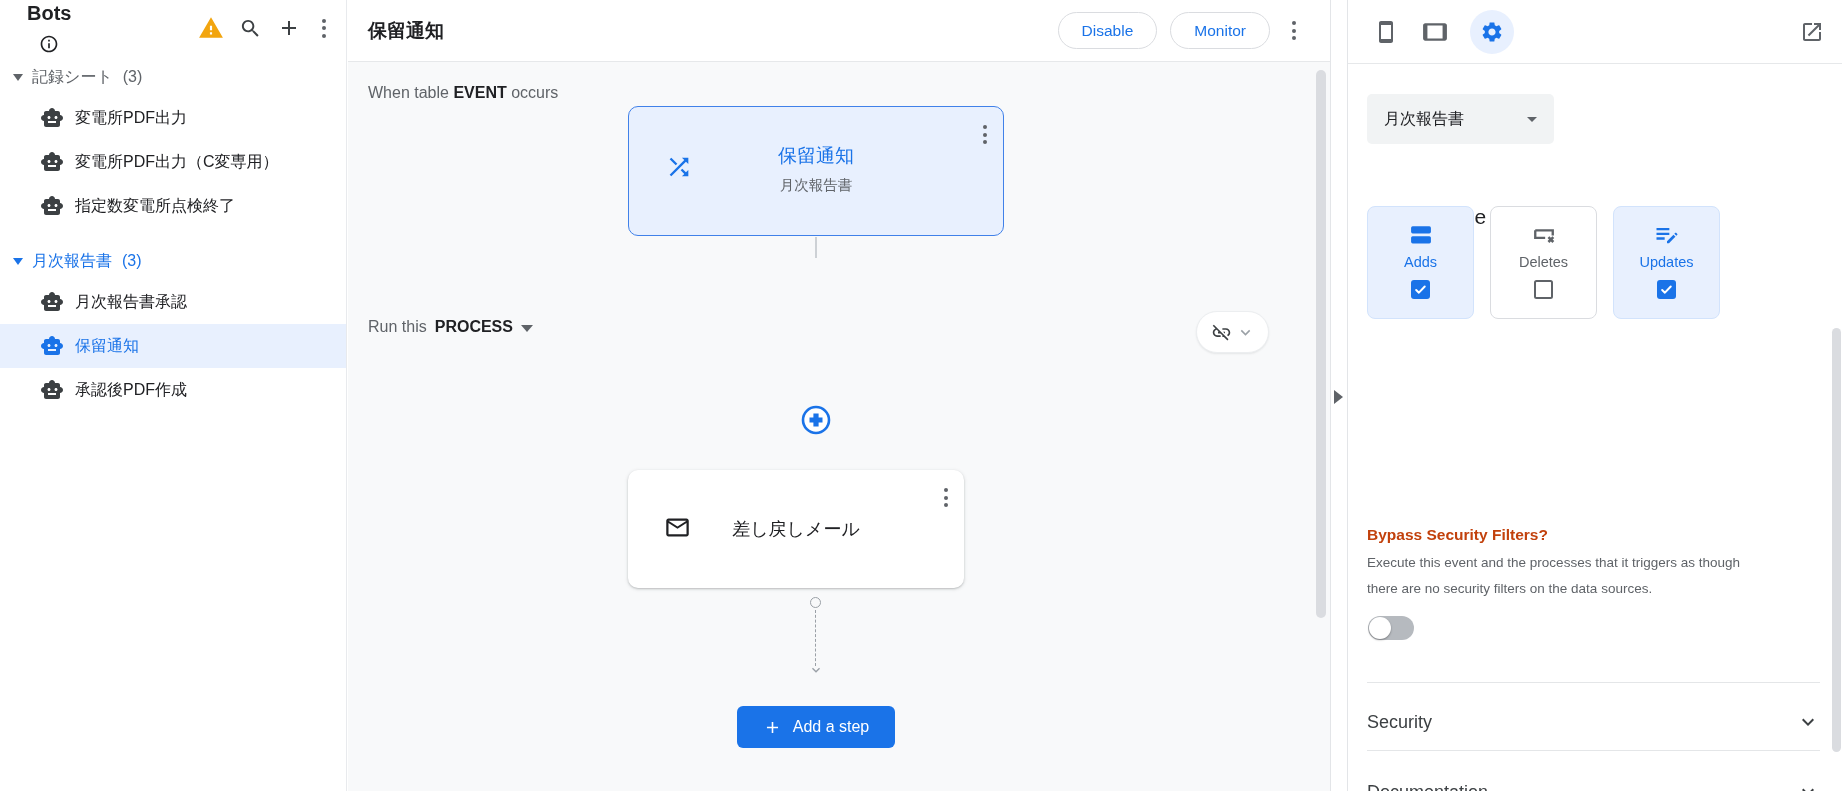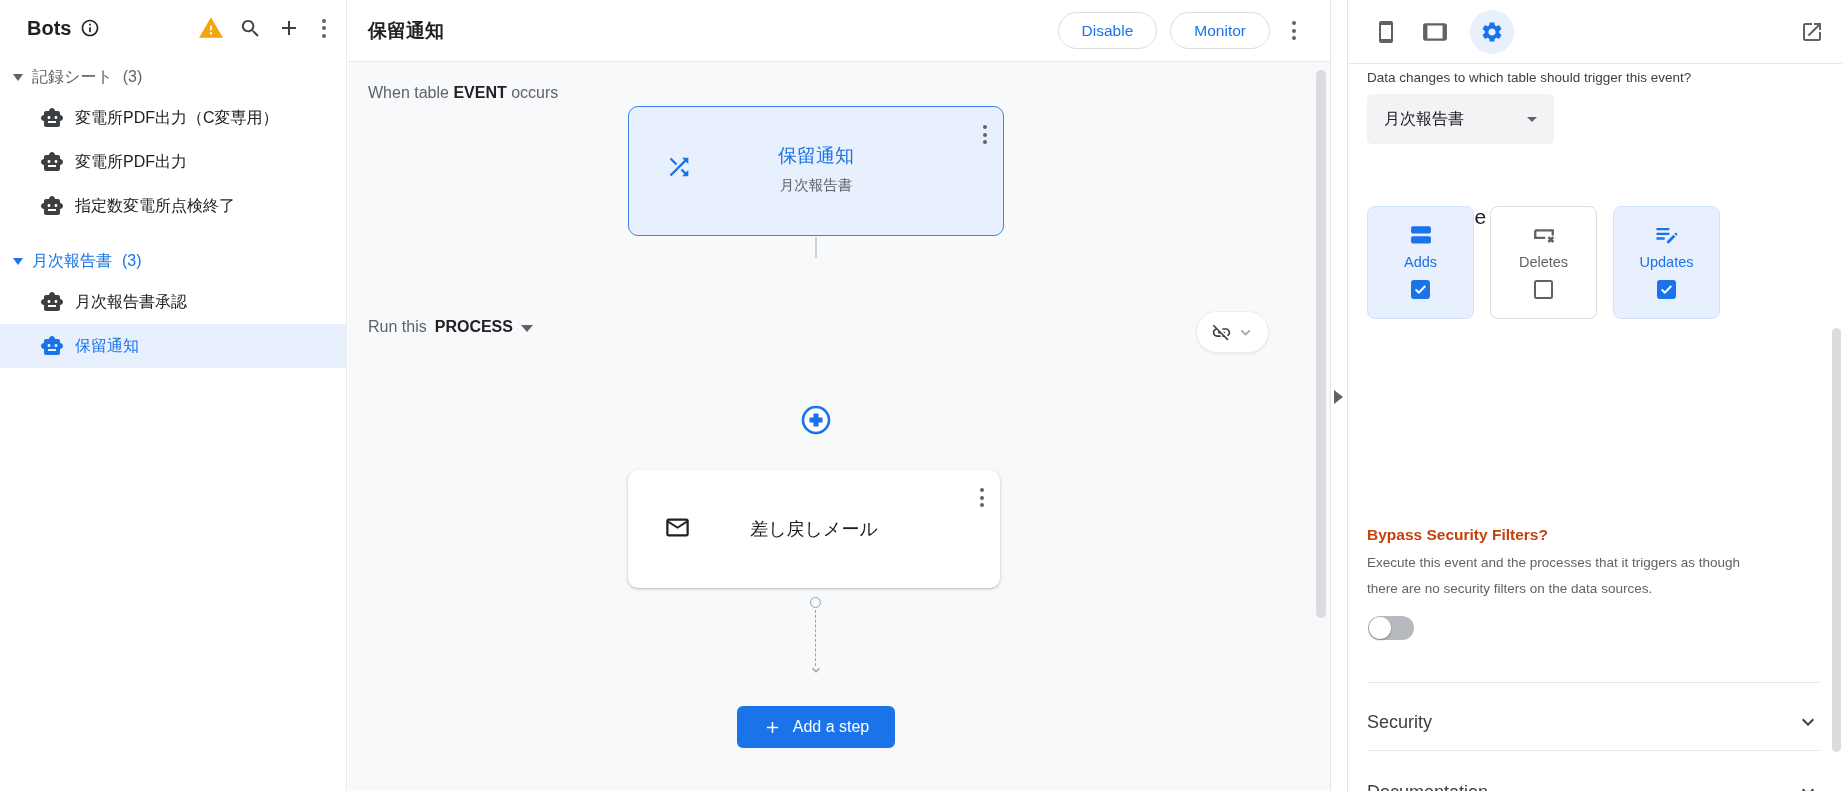--- a/index.html
+++ b/index.html
@@ -5,21 +5,21 @@
   * { margin:0; padding:0; box-sizing:border-box; }
   html,body { width:1842px; height:791px; }
   body { font-family:"Liberation Sans", sans-serif; background:#fff; color:#202124; overflow:hidden; }
   .app { position:relative; width:1842px; height:791px; background:#fff; overflow:hidden; }
 
   svg { display:block; }
 
   
   .sidebar { position:absolute; left:0; top:0; width:347px; height:791px; background:#fff; border-right:1px solid #e8eaed; }
   .sb-header { height:56px; display:flex; align-items:center; padding:0 14px 0 27px; }
-  .sb-title { display:flex; align-items:center; gap:9px; font-size:20px; font-weight:700; color:#202124; }
+  .sb-title { display:flex; align-items:center; gap:9px; font-size:20px; font-weight:700; color:#202124;flex-direction:column; }
   .sb-actions { margin-left:auto; display:flex; align-items:center; gap:15px; }
   .icon-btn { display:flex; align-items:center; justify-content:center; cursor:pointer; }
 
   .tree { padding-top:2px; }
   .tree-group { height:38px; display:flex; align-items:center; padding-left:13px; gap:9px; font-size:16px; cursor:pointer; }
   .tree-group.gray { color:#5f6368; }
   .tree-group.blue { color:#1a73e8; }
   .tree-group .count { margin-left:1px; }
   .tri-down { width:0; height:0; border-left:5.5px solid transparent; border-right:5.5px solid transparent; border-top:7px solid #5f6368; }
   .tree-group.blue .tri-down { border-top-color:#1a73e8; }
@@ -51,21 +51,21 @@
   .event-card .card-center { position:absolute; left:0; right:0; top:36px; text-align:center; }
   .event-card-title { font-size:19px; font-weight:500; color:#1a73e8; }
   .event-card-sub { margin-top:7px; font-size:14.5px; color:#5f6368; }
 
   .connector-1 { position:absolute; left:467px; top:175px; width:1.5px; height:21px; background:#cdd1d5; }
 
   .linkoff-pill { position:absolute; left:848px; top:249px; width:73px; height:42px; background:#fff; border:1px solid #eceef0; border-radius:21px; box-shadow:0 1px 2px rgba(60,64,67,.10); display:flex; align-items:center; justify-content:center; gap:4px; cursor:pointer; }
 
   .plus-circle { position:absolute; left:452px; top:342px; width:32px; height:32px; cursor:pointer; }
 
-  .step-card { position:absolute; left:280px; top:408px; width:372px; height:118px; background:#fff; border-radius:10px; box-shadow:0 1px 2px rgba(60,64,67,.25), 0 1px 4px rgba(60,64,67,.12); cursor:pointer; }
+  .step-card { position:absolute; left:280px; top:408px; width:336px; height:118px; background:#fff; border-radius:10px; box-shadow:0 1px 2px rgba(60,64,67,.25), 0 1px 4px rgba(60,64,67,.12); cursor:pointer; }
   .step-card .kebab { position:absolute; right:10px; top:12px; }
   .step-card .card-icon { top:44px; }
   .step-card-title { position:absolute; left:0; right:0; top:47px; text-align:center; font-size:18px; color:#202124; }
 
   .dash-circle { position:absolute; left:462px; top:535px; width:11px; height:11px; border:1.5px solid #9aa0a6; border-radius:50%; background:#f8f9fa; }
   .dash-line { position:absolute; left:467px; top:548px; height:56px; width:0; border-left:1.5px dashed #9aa0a6; }
   .dash-arrow { position:absolute; left:460px; top:600px; color:#9aa0a6; }
 
   .add-step-btn { position:absolute; left:389px; top:644px; width:158px; height:42px; background:#1a73e8; border:none; border-radius:6px; color:#fff; font-size:16px; font-weight:500; font-family:"Liberation Sans",sans-serif; display:flex; align-items:center; justify-content:center; gap:11px; cursor:pointer; }
 
@@ -159,29 +159,29 @@
         <span class="tri-down"></span>
         <span>記録シート</span>
         <span class="count">(3)</span>
       </div>
       <div class="tree-item">
         <span class="bot">
             <svg width="24" height="24" viewBox="0 0 24 24" fill="currentColor" fill-rule="evenodd">
               <path d="M20 9V7c0-1.1-.9-2-2-2h-3c0-1.66-1.34-3-3-3S9 3.34 9 5H6c-1.1 0-2 .9-2 2v2c-1.66 0-3 1.34-3 3s1.34 3 3 3v4c0 1.1.9 2 2 2h12c1.1 0 2-.9 2-2v-4c1.66 0 3-1.34 3-3s-1.34-3-3-3zm-2.5 2.5c0 .83-.67 1.5-1.5 1.5s-1.5-.67-1.5-1.5.67-1.5 1.5-1.5 1.5.67 1.5 1.5zM9 10c.83 0 1.5.67 1.5 1.5S9.83 13 9 13s-1.5-.67-1.5-1.5S8.17 10 9 10zm7 7H8v-2h8v2z"></path>
             </svg>
           </span>
+        <span>変電所PDF出力</span>
+      </div>
+      <div class="tree-item">
+        <span class="bot">
+            <svg width="24" height="24" viewBox="0 0 24 24" fill="currentColor" fill-rule="evenodd">
+              <path d="M20 9V7c0-1.1-.9-2-2-2h-3c0-1.66-1.34-3-3-3S9 3.34 9 5H6c-1.1 0-2 .9-2 2v2c-1.66 0-3 1.34-3 3s1.34 3 3 3v4c0 1.1.9 2 2 2h12c1.1 0 2-.9 2-2v-4c1.66 0 3-1.34 3-3s-1.34-3-3-3zm-2.5 2.5c0 .83-.67 1.5-1.5 1.5s-1.5-.67-1.5-1.5.67-1.5 1.5-1.5 1.5.67 1.5 1.5zM9 10c.83 0 1.5.67 1.5 1.5S9.83 13 9 13s-1.5-.67-1.5-1.5S8.17 10 9 10zm7 7H8v-2h8v2z"></path>
+            </svg>
+          </span>
         <span>変電所PDF出力（C変専用）</span>
-      </div>
-      <div class="tree-item">
-        <span class="bot">
-            <svg width="24" height="24" viewBox="0 0 24 24" fill="currentColor" fill-rule="evenodd">
-              <path d="M20 9V7c0-1.1-.9-2-2-2h-3c0-1.66-1.34-3-3-3S9 3.34 9 5H6c-1.1 0-2 .9-2 2v2c-1.66 0-3 1.34-3 3s1.34 3 3 3v4c0 1.1.9 2 2 2h12c1.1 0 2-.9 2-2v-4c1.66 0 3-1.34 3-3s-1.34-3-3-3zm-2.5 2.5c0 .83-.67 1.5-1.5 1.5s-1.5-.67-1.5-1.5.67-1.5 1.5-1.5 1.5.67 1.5 1.5zM9 10c.83 0 1.5.67 1.5 1.5S9.83 13 9 13s-1.5-.67-1.5-1.5S8.17 10 9 10zm7 7H8v-2h8v2z"></path>
-            </svg>
-          </span>
-        <span>変電所PDF出力</span>
       </div>
       <div class="tree-item">
         <span class="bot">
             <svg width="24" height="24" viewBox="0 0 24 24" fill="currentColor" fill-rule="evenodd">
               <path d="M20 9V7c0-1.1-.9-2-2-2h-3c0-1.66-1.34-3-3-3S9 3.34 9 5H6c-1.1 0-2 .9-2 2v2c-1.66 0-3 1.34-3 3s1.34 3 3 3v4c0 1.1.9 2 2 2h12c1.1 0 2-.9 2-2v-4c1.66 0 3-1.34 3-3s-1.34-3-3-3zm-2.5 2.5c0 .83-.67 1.5-1.5 1.5s-1.5-.67-1.5-1.5.67-1.5 1.5-1.5 1.5.67 1.5 1.5zM9 10c.83 0 1.5.67 1.5 1.5S9.83 13 9 13s-1.5-.67-1.5-1.5S8.17 10 9 10zm7 7H8v-2h8v2z"></path>
             </svg>
           </span>
         <span>指定数変電所点検終了</span>
       </div>
 
@@ -199,20 +199,28 @@
           </span>
         <span>月次報告書承認</span>
       </div>
       <div class="tree-item selected">
         <span class="bot">
             <svg width="24" height="24" viewBox="0 0 24 24" fill="currentColor" fill-rule="evenodd">
               <path d="M20 9V7c0-1.1-.9-2-2-2h-3c0-1.66-1.34-3-3-3S9 3.34 9 5H6c-1.1 0-2 .9-2 2v2c-1.66 0-3 1.34-3 3s1.34 3 3 3v4c0 1.1.9 2 2 2h12c1.1 0 2-.9 2-2v-4c1.66 0 3-1.34 3-3s-1.34-3-3-3zm-2.5 2.5c0 .83-.67 1.5-1.5 1.5s-1.5-.67-1.5-1.5.67-1.5 1.5-1.5 1.5.67 1.5 1.5zM9 10c.83 0 1.5.67 1.5 1.5S9.83 13 9 13s-1.5-.67-1.5-1.5S8.17 10 9 10zm7 7H8v-2h8v2z"></path>
             </svg>
           </span>
         <span>保留通知</span>
+      </div>
+      <div class="tree-item">
+        <span class="bot">
+            <svg width="24" height="24" viewBox="0 0 24 24" fill="currentColor" fill-rule="evenodd">
+              <path d="M20 9V7c0-1.1-.9-2-2-2h-3c0-1.66-1.34-3-3-3S9 3.34 9 5H6c-1.1 0-2 .9-2 2v2c-1.66 0-3 1.34-3 3s1.34 3 3 3v4c0 1.1.9 2 2 2h12c1.1 0 2-.9 2-2v-4c1.66 0 3-1.34 3-3s-1.34-3-3-3zm-2.5 2.5c0 .83-.67 1.5-1.5 1.5s-1.5-.67-1.5-1.5.67-1.5 1.5-1.5 1.5.67 1.5 1.5zM9 10c.83 0 1.5.67 1.5 1.5S9.83 13 9 13s-1.5-.67-1.5-1.5S8.17 10 9 10zm7 7H8v-2h8v2z"></path>
+            </svg>
+          </span>
+        <span>承認後PDF作成</span>
       </div>
     </div>
   </div>
 
   <div class="canvas">
     <div class="canvas-header">
       <div class="canvas-title">保留通知</div>
       <button class="pill-btn">Disable</button>
       <button class="pill-btn">Monitor</button>
       <span class="kebab">
@@ -330,21 +338,20 @@
         </span>
       </div>
       <span class="ph-right icon-btn">
         <svg width="24" height="24" viewBox="0 0 24 24" fill="#5f6368">
             <path d="M19 19H5V5h7V3H5c-1.11 0-2 .9-2 2v14c0 1.1.89 2 2 2h14c1.1 0 2-.9 2-2v-7h-2v7zM14 3v2h3.59l-9.83 9.83 1.41 1.41L19 6.41V10h2V3h-7z"></path>
           </svg>
       </span>
     </div>
 
     <div class="panel-body">
-      <div class="q-label">Data changes to which table should trigger this event?</div>
 
       <div class="table-select">
         <span class="val">月次報告書</span>
         <span>
           <svg width="24" height="24" viewBox="0 0 24 24" fill="#5f6368">
               <path d="M7 10l5 5 5-5z"></path>
             </svg>
         </span>
       </div>
 

